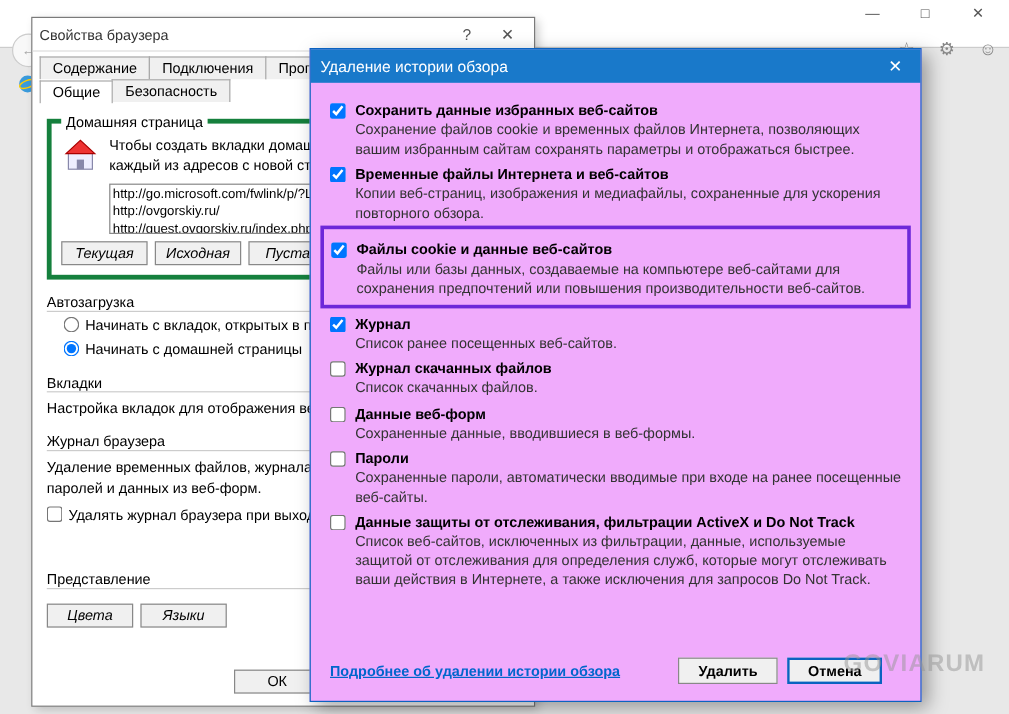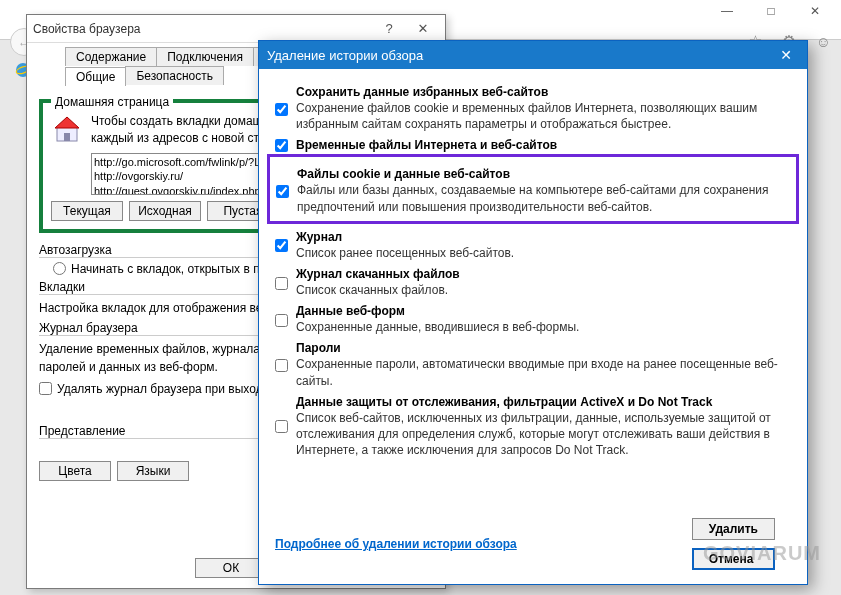--- a/index.html
+++ b/index.html
@@ -15,58 +15,58 @@
   .back-btn { position: absolute; left: 10px; top: 28px; width: 28px; height: 28px; border:1px solid #ccc; border-radius:50%; display:flex; align-items:center; justify-content:center; color:#aaa; background:#f8f8f8;}
 
   
   .props-dialog { position: absolute; left: 26px; top: 14px; width: 420px; height: 575px; background: #fff; border: 1px solid #7a7a7a; box-shadow: 3px 3px 8px rgba(0,0,0,0.2); }
   .props-title { height: 28px; display: flex; align-items: center; padding: 0 6px; justify-content: space-between; border-bottom: 1px solid #ddd;}
   .props-title-text { font-size: 12px; color: #333; }
   .props-title-btns { display: flex; gap: 2px; }
   .props-title-btns div { width: 32px; height: 20px; display:flex; align-items:center; justify-content:center; color:#555; font-size: 13px;}
   .tab { border: 1px solid #aaa; border-bottom: none; padding: 2px 10px; background: #f0f0f0; margin-right: -1px; font-size: 12px; }
   .tab.active { background: #fff; position: relative; top: 1px; }
-  .tabs-outer { padding: 4px 6px 0 6px; margin-left: 32px;}
+  .tabs-outer { padding: 4px 6px 0 6px;}
   .tabs-row2 { display:flex; }
 
   .props-body { padding: 8px 12px; }
   .groupbox { border: 4px solid #15803d; margin: 6px 0 10px 0; padding: 10px 8px 8px 8px; position: relative; }
   .groupbox-title { position: absolute; top: -8px; left: 8px; background: #fff; padding: 0 4px; font-size: 12px; }
   .home-row { display:flex; gap: 8px; align-items: flex-start;}
   .home-icon { width: 32px; height: 32px; flex-shrink:0; }
   .home-text { font-size: 12px; line-height: 1.4; }
   .url-box { margin: 6px 0 6px 40px; border: 1px solid #888; padding: 1px 2px; background: #fff; font-size: 11px; line-height: 1.35; height: 42px; overflow:hidden;}
-  .btnrow { display: flex; gap: 6px; margin-left: 0; margin-top: 4px;}
+  .btnrow { display: flex; gap: 6px; margin-left: 0; margin-top: 4px; font-style: italic;}
   .btn { border: 1px solid #888; background: #f0f0f0; padding: 2px 8px; font-size: 12px; min-width: 72px; text-align:center;}
 
-  .section-label { font-size: 12px; margin: 0 0 2px 0; border-bottom: 1px solid #ccc; padding-bottom: 0;}
+  .section-label { font-size: 12px; margin: 12px 0 2px 0; border-bottom: 1px solid #ccc; padding-bottom: 0;}
   .indent { margin-left: 14px; font-size: 12px; line-height: 1.5;}
   .radio-row, .check-row { display: flex; align-items: center; gap: 5px; margin: 2px 0;}
   .radio, .chk { width: 13px; height: 13px; }
 
   .bottom-btns { position: absolute; bottom: 10px; right: 14px; display: flex; gap: 6px;}
 
   .bodytext { font-size: 12px; margin: 4px 0;}
 
   
-  .del-dialog { position: absolute; left: 258px; top: 40px; width: 550px; height: 545px; background: #ffffff; border: 1px solid #0b62c0; box-shadow: 5px 5px 15px rgba(0,0,0,0.35); z-index: 10;}
+  .del-dialog { position: absolute; left: 258px; top: 40px; width: 510px; height: 545px; background: #f0abfc; border: 1px solid #0b62c0; box-shadow: 5px 5px 15px rgba(0,0,0,0.35); z-index: 10;}
   .del-title { background: #1979ca; color: #fff; height: 28px; display: flex; align-items: center; padding: 0 8px; justify-content: space-between;}
   .del-title-text { font-size: 13px; }
   .del-close { width: 26px; height: 20px; display:flex; align-items:center; justify-content:center; color:#fff; font-size:14px;}
   .del-body { padding: 10px 16px 0 16px; }
-  .opt { display: flex; gap: 8px; margin: 6px 0 2px 0; align-items: center;}
+  .opt { display: flex; gap: 8px; margin: 6px 0 2px 0; align-items: flex-start;}
   .opt input { margin-top: 1px; flex-shrink:0;}
   .opt-main { }
   .opt-title { font-weight: bold; font-size: 12px; }
   .opt-desc { font-size: 12px; color: #333; line-height: 1.35; margin-top: 1px;}
   .highlight-box { border: 3px solid #6d28d9; padding: 4px 6px; margin: 2px -8px;}
 
   .del-footer { position: absolute; bottom: 14px; left: 16px; right: 32px; display: flex; justify-content: space-between; align-items: center; font-weight: bold;}
   .link { color: #0066cc; text-decoration: underline; font-size: 12px;}
-  .del-btns { display: flex; gap: 8px; flex-direction: column;}
+  .del-btns { display: flex; gap: 8px;}
   .del-btn { border: 1px solid #888; background: #f0f0f0; padding: 3px 16px; font-size: 12px;}
   .del-btn.primary { border: 2px solid #0b62c0; padding: 2px 15px;}
 
   .watermark { position: absolute; right: 20px; bottom: 30px; font-size: 20px; color: rgba(150,150,150,0.5); font-weight: 700; letter-spacing: 1px; z-index: 20; pointer-events:none;}
 
   
   .home-svg { width:32px; height:32px;}
   .ie-svg { width:16px; height:16px; }
 </style>
 </head>
@@ -135,37 +135,41 @@
         <div class="btn">Пустая</div>
       </div>
     </div>
 
     <div class="section-label">Автозагрузка</div>
     <div class="indent">
       <div class="radio-row">
         <input type="radio" class="radio" style=""> 
           <span>Начинать с вкладок, открытых в предыдущем сеансе</span>
       </div>
+      <div class="radio-row">
+        <input type="radio" class="radio" checked="" style=""> 
+          <span>Начинать с домашней страницы</span>
+      </div>
     </div>
 
     <div class="section-label">Вкладки</div>
     <div class="indent bodytext">Настройка вкладок для отображения веб-страниц.</div>
 
     <div class="section-label">Журнал браузера</div>
     <div class="indent bodytext">Удаление временных файлов, журнала, файлов cookie, сохраненных паролей и данных из веб-форм.</div>
     <div class="indent check-row">
       <input type="checkbox" class="chk" style=""> 
         <span>Удалять журнал браузера при выходе</span>
     </div>
     <div class="btnrow" style="justify-content:flex-end; margin-top:6px;">
       <div class="btn">Удалить...</div>
     </div>
 
     <div class="section-label">Представление</div>
-    <div class="btnrow" style="margin-top:22px;">
+    <div class="btnrow" style="margin-top:12px;">
       <div class="btn">Цвета</div>
       <div class="btn">Языки</div>
     </div>
   </div>
 
   <div class="bottom-btns">
     <div class="btn">ОК</div>
     <div class="btn">Отмена</div>
     <div class="btn">Применить</div>
   </div>
@@ -182,20 +186,21 @@
         <input type="checkbox" checked="" style="">
         <div class="opt-main">
           <div class="opt-title">Сохранить данные избранных веб-сайтов</div>
           <div class="opt-desc">Сохранение файлов cookie и временных файлов Интернета, позволяющих вашим избранным сайтам сохранять параметры и отображаться быстрее.</div>
         </div>
       </div>
       <div class="opt">
         <input type="checkbox" checked="" style="">
         <div class="opt-main">
           <div class="opt-title">Временные файлы Интернета и веб-сайтов</div>
+          <div class="opt-desc">Копии веб-страниц, изображения и медиафайлы, сохраненные для ускорения повторного обзора.</div>
         </div>
       </div>
       <div class="highlight-box">
         <div class="opt">
           <input type="checkbox" checked="" style="">
           <div class="opt-main">
             <div class="opt-title">Файлы cookie и данные веб-сайтов</div>
             <div class="opt-desc">Файлы или базы данных, создаваемые на компьютере веб-сайтами для сохранения предпочтений или повышения производительности веб-сайтов.</div>
           </div>
         </div>

